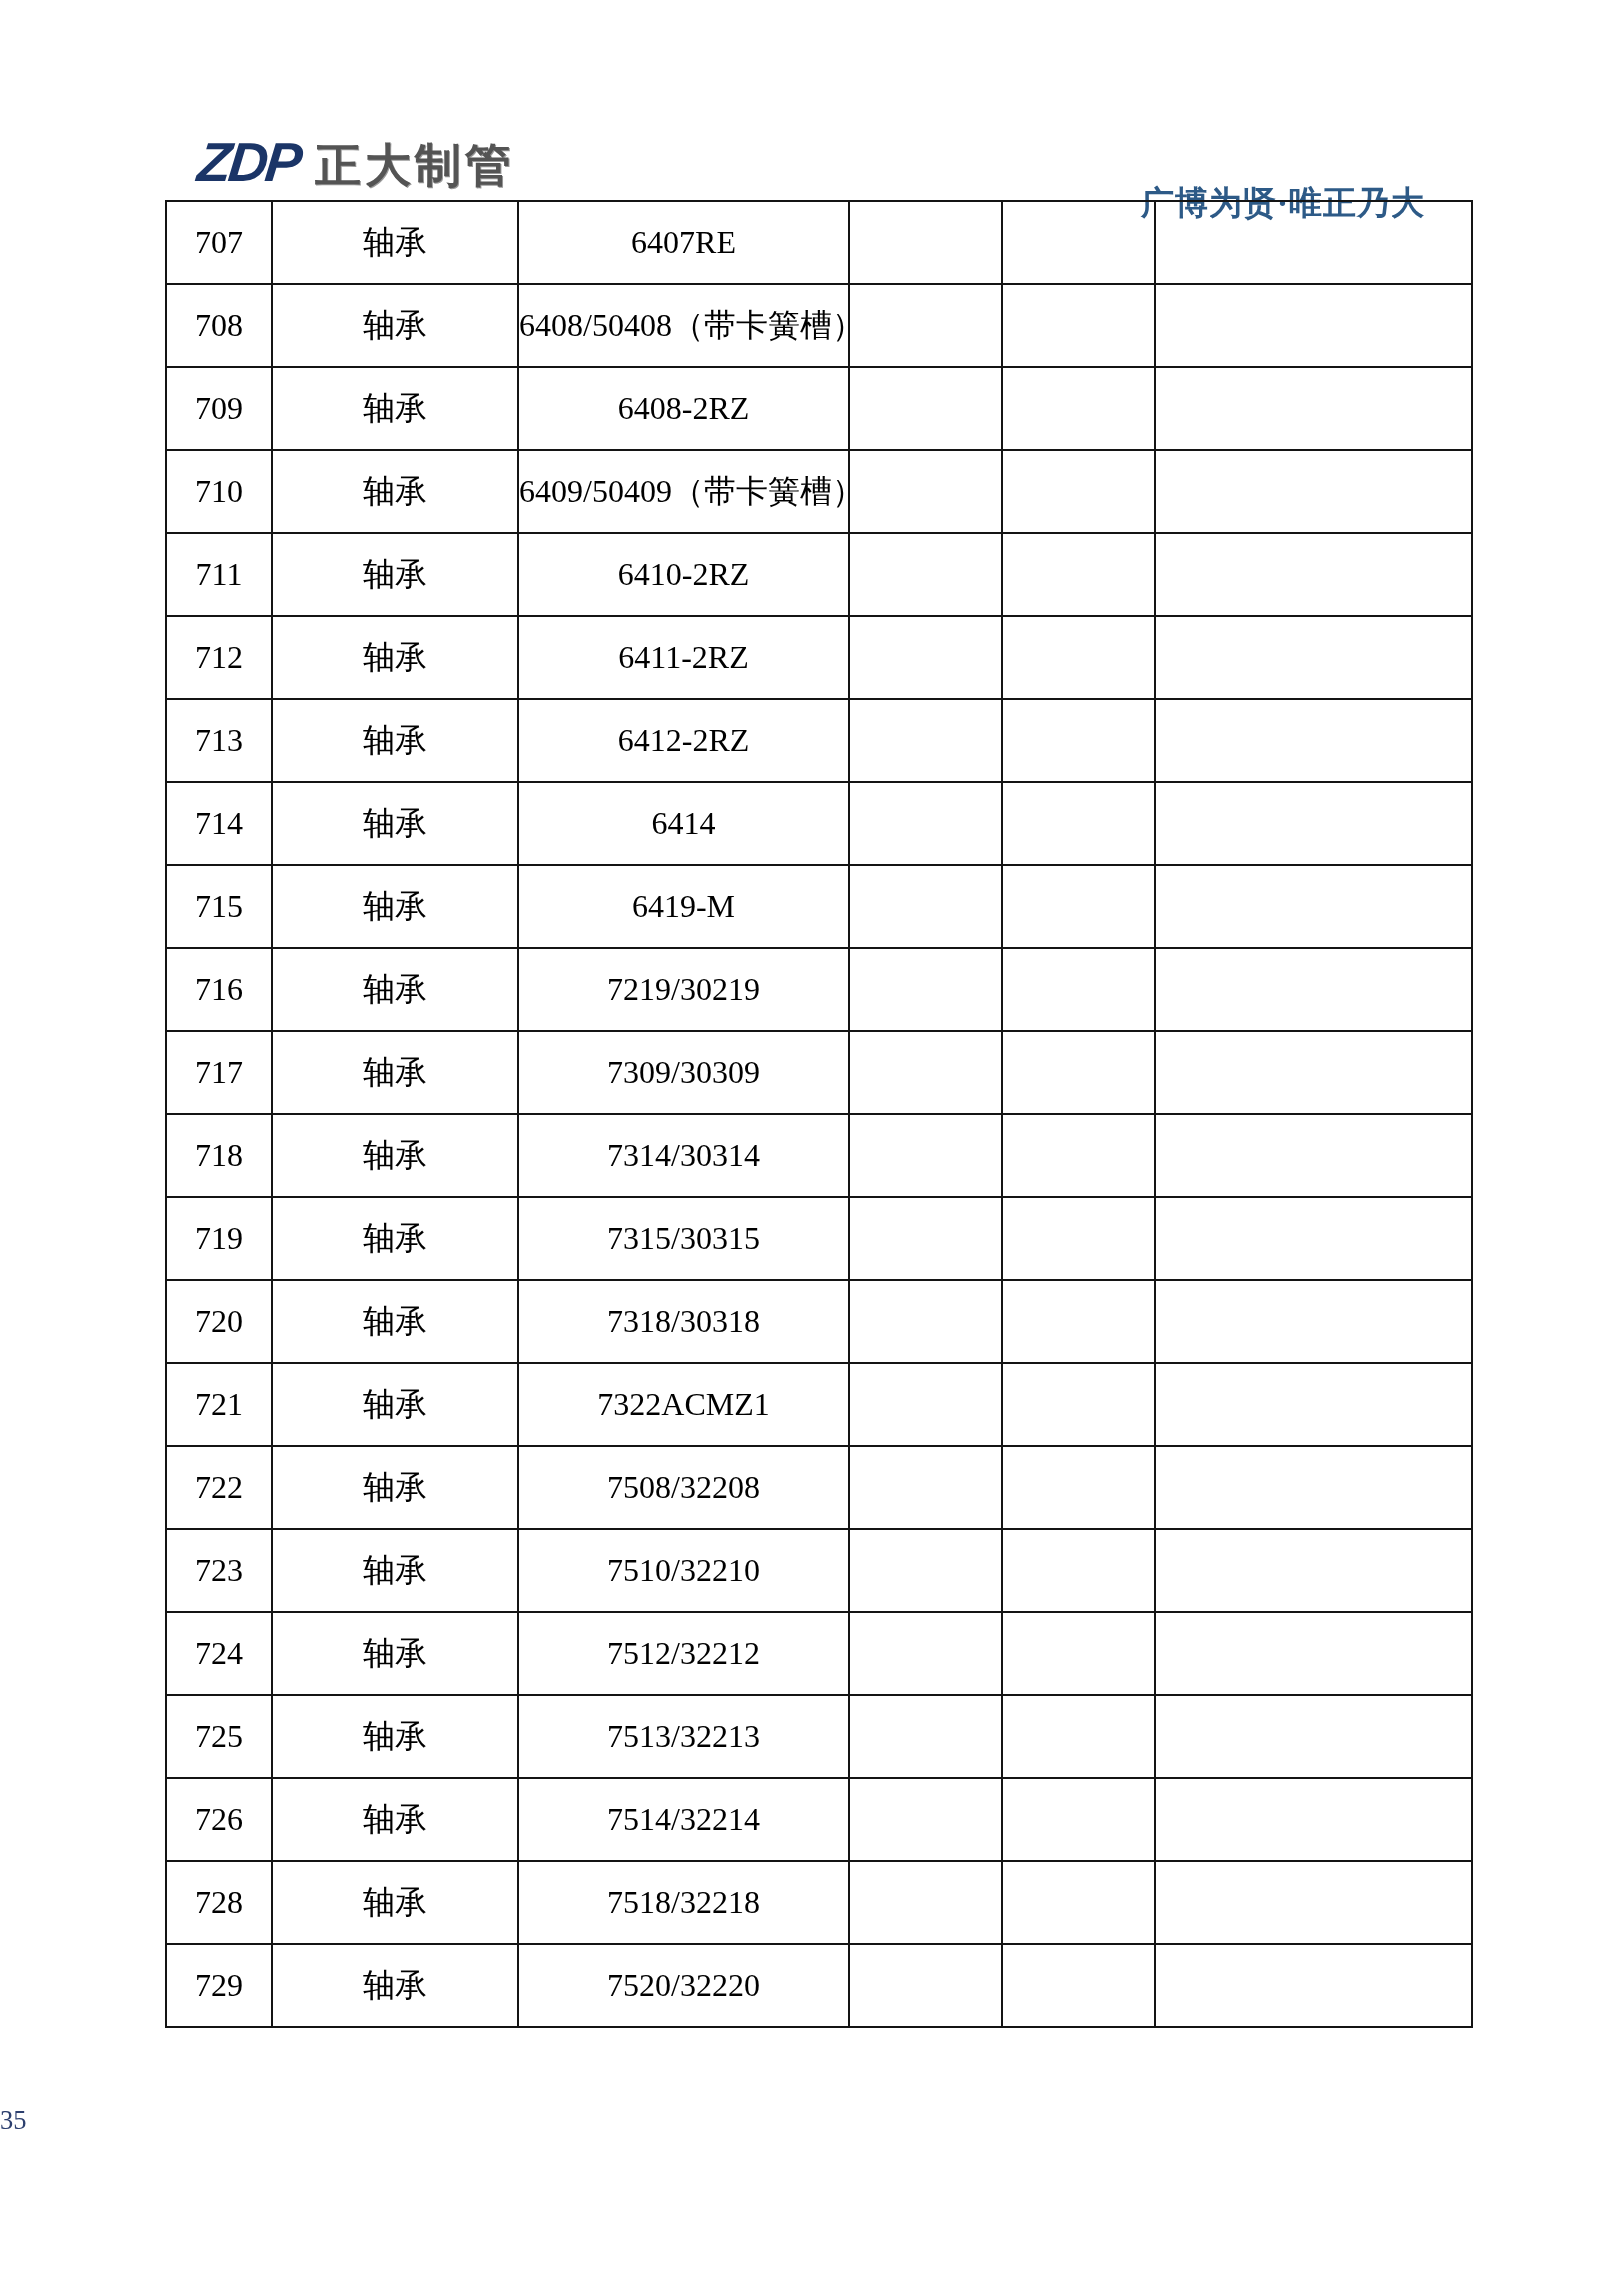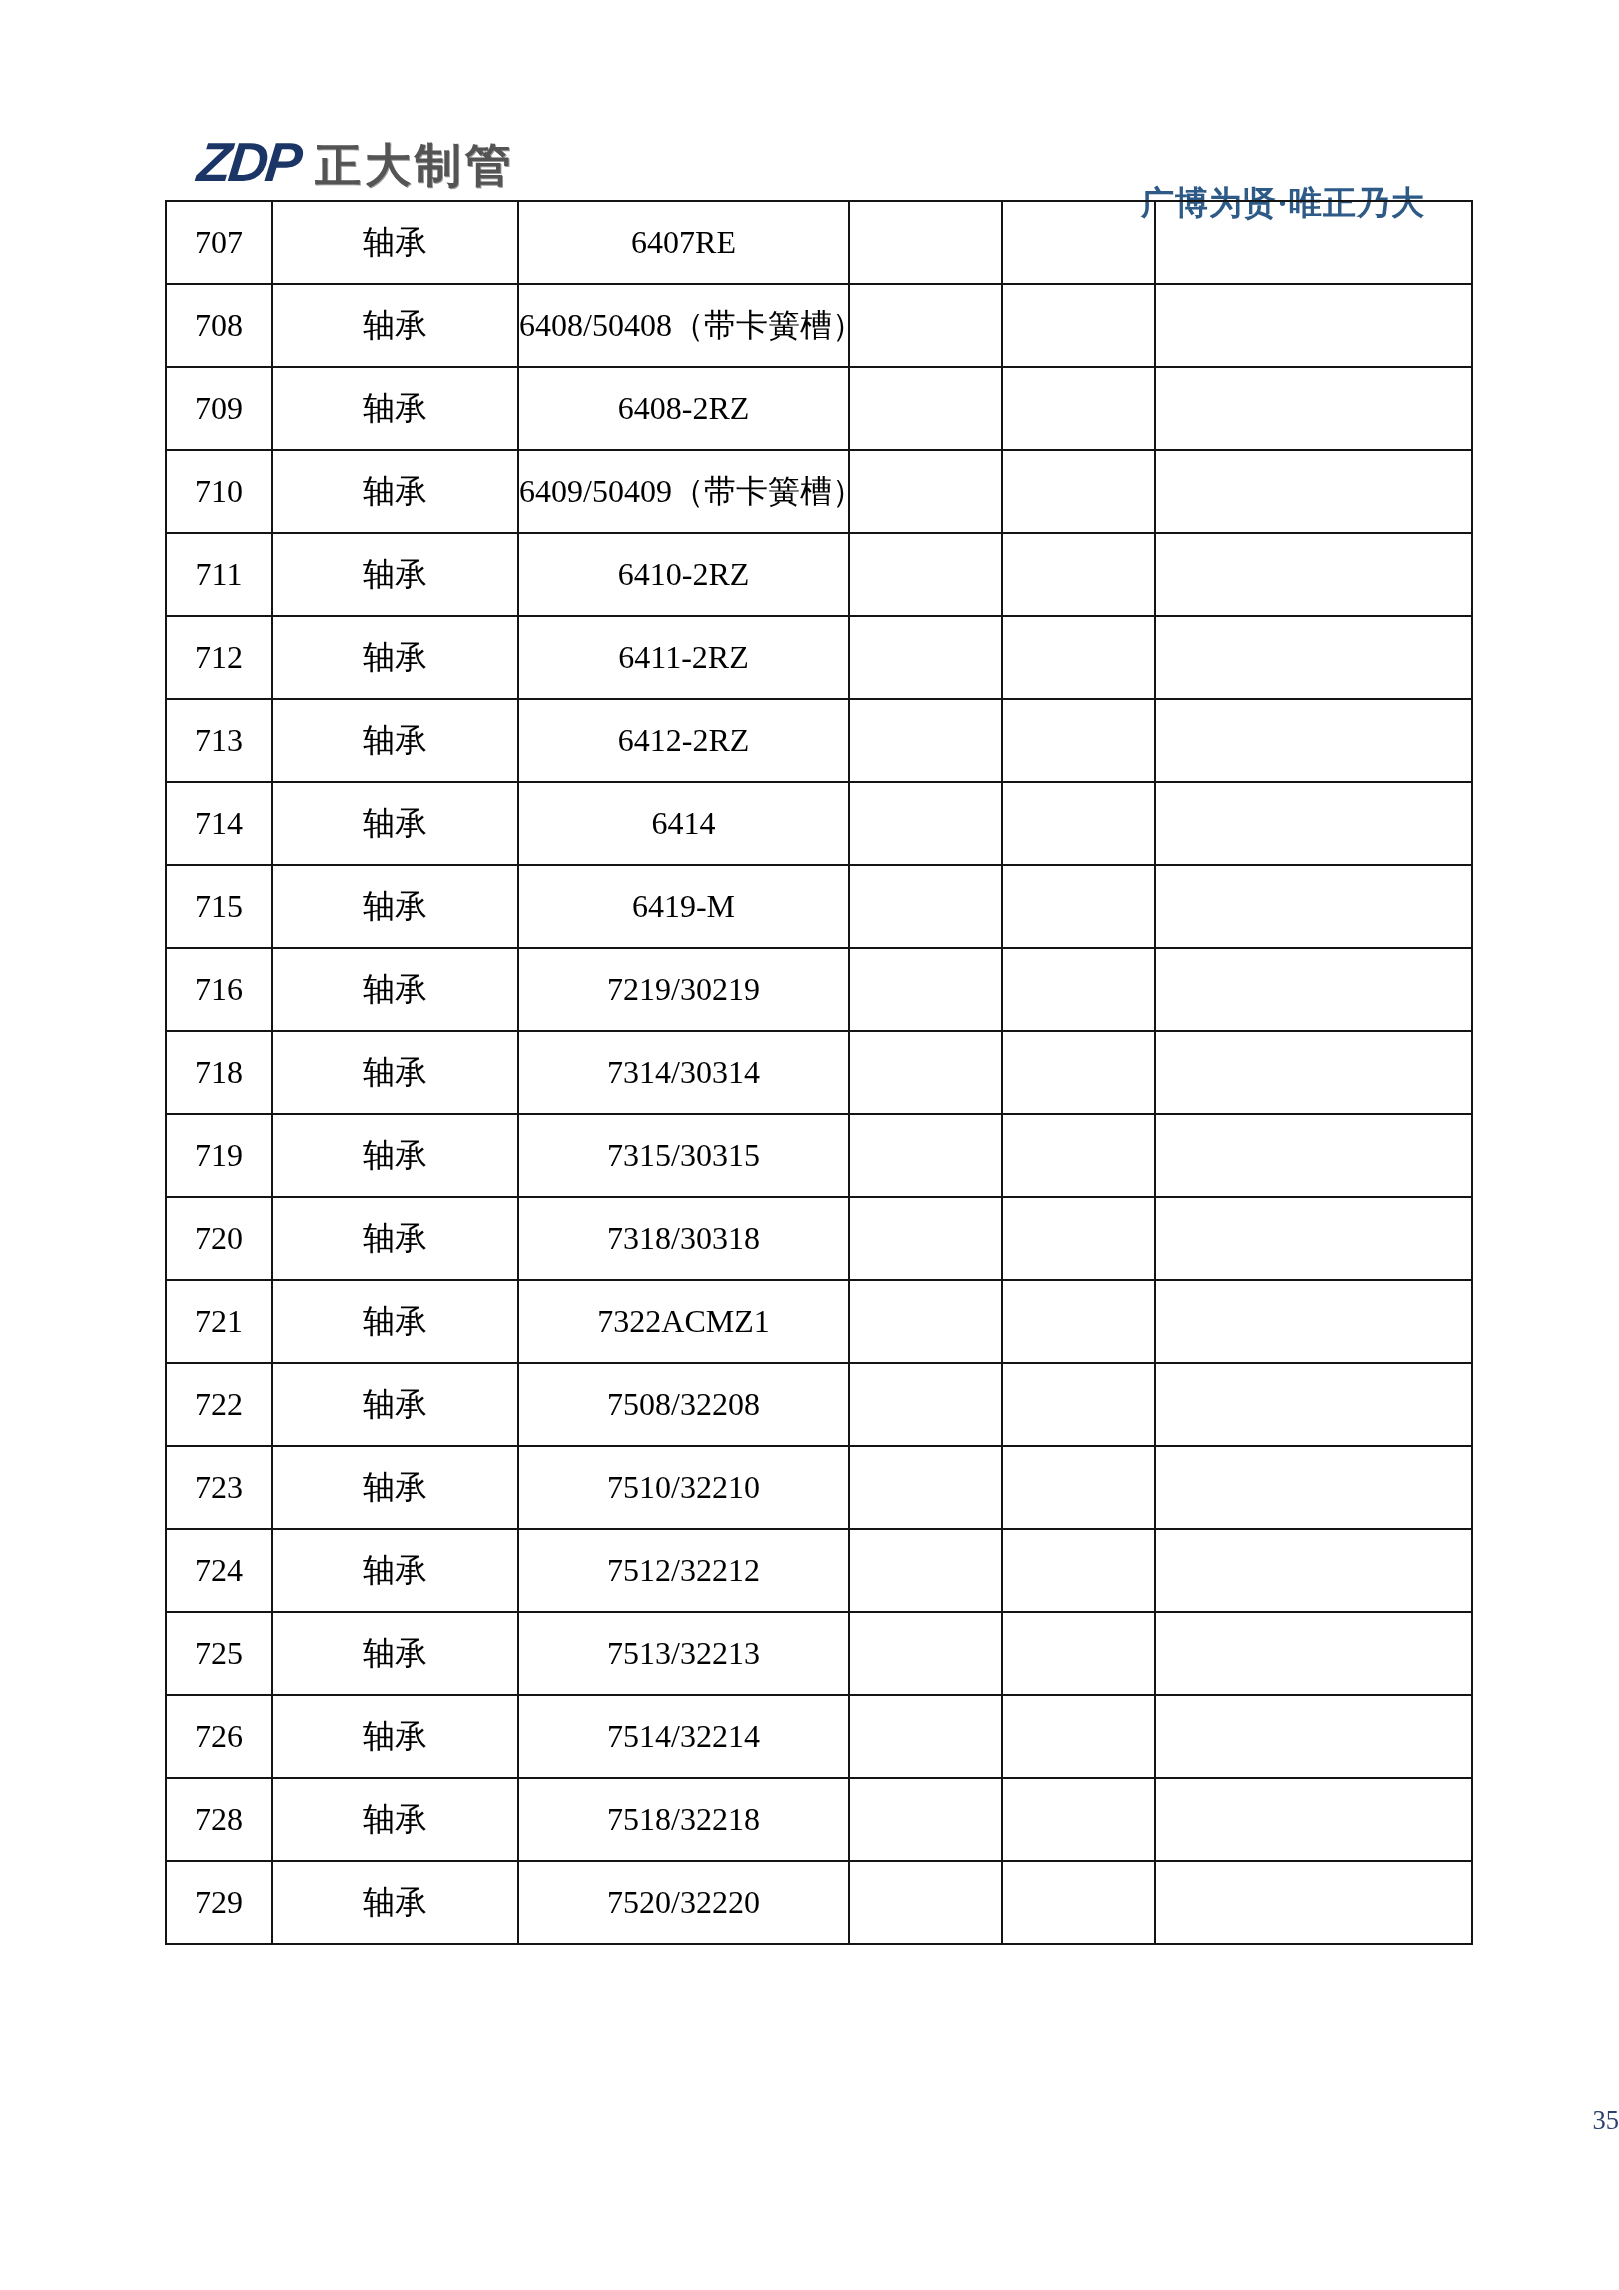--- a/index.html
+++ b/index.html
@@ -90,21 +90,21 @@
     overflow: hidden;
     white-space: nowrap;
   }
 
   
   .page-number {
     position: absolute;
     left: 0;
     top: 2105px;
     width: 1619px;
-    text-align: right;
+    text-align: left;
     font-family: "Liberation Serif", serif;
     font-size: 26.5px;
     color: #2c3f6e;
   }
 </style>
 </head>
 <body>
 
 <div class="page-header">
   <div class="logo-wrap">
@@ -198,20 +198,28 @@
       </tr>
       <tr>
         <td>716</td>
         <td>轴承</td>
         <td>7219/30219</td>
         <td></td>
         <td></td>
         <td></td>
       </tr>
       <tr>
+        <td>717</td>
+        <td>轴承</td>
+        <td>7309/30309</td>
+        <td></td>
+        <td></td>
+        <td></td>
+      </tr>
+      <tr>
         <td>718</td>
         <td>轴承</td>
         <td>7314/30314</td>
         <td></td>
         <td></td>
         <td></td>
       </tr>
       <tr>
         <td>719</td>
         <td>轴承</td>

